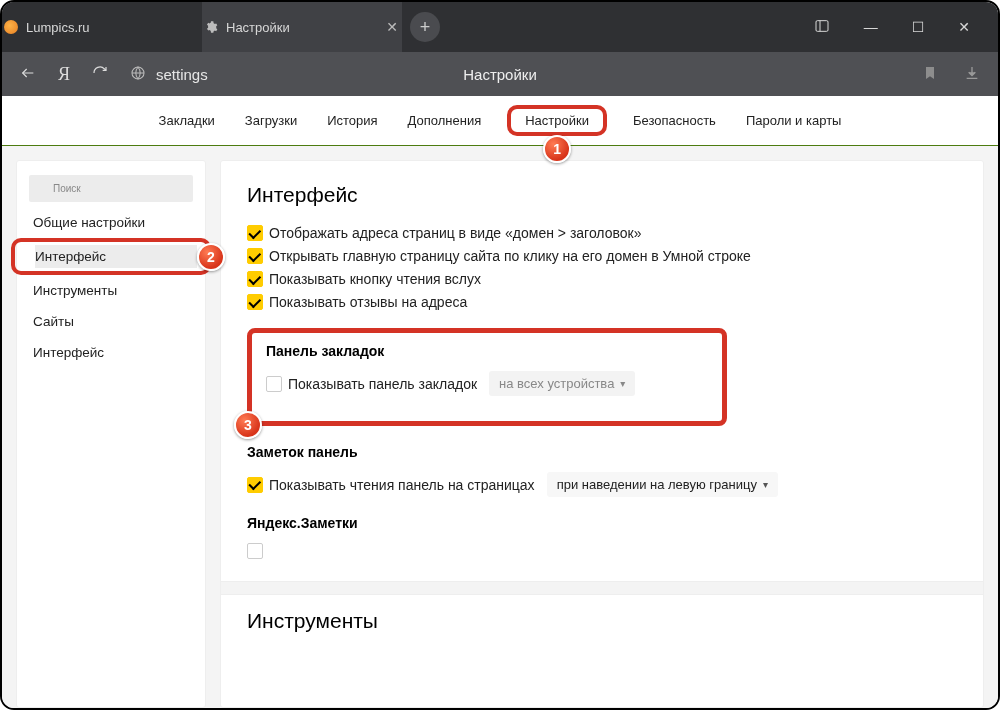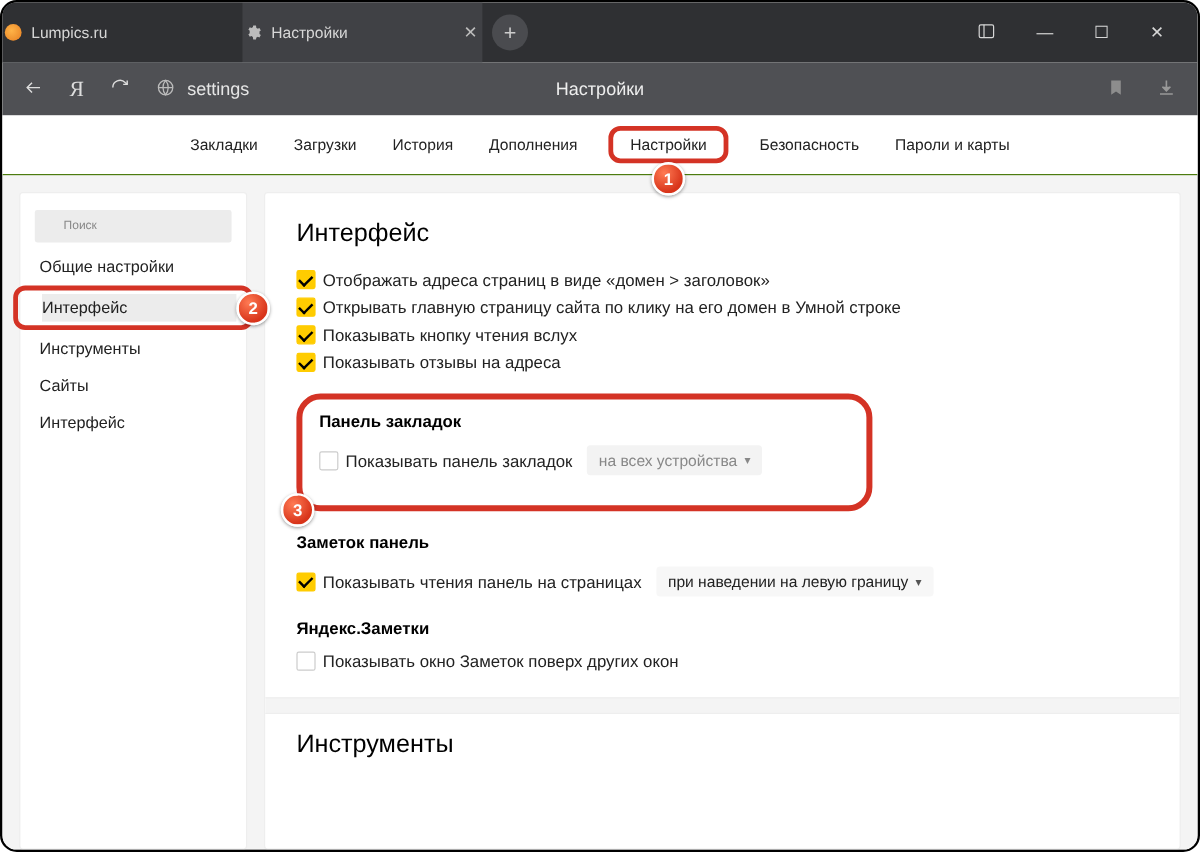--- a/index.html
+++ b/index.html
@@ -48,21 +48,21 @@
   .main { flex: 1; background: #fff; border: 1px solid #eee; border-radius: 3px; padding: 22px 26px; overflow: hidden; position: relative; }
   .main h2 { font-size: 21px; font-weight: 400; margin-bottom: 18px; }
   .main h4 { font-size: 14px; font-weight: 700; margin: 18px 0 12px; }
   .optrow { display: flex; align-items: center; gap: 6px; font-size: 14px; color: #222; margin: 7px 0; }
   .chk { width: 16px; height: 16px; border: 1px solid #ccc; border-radius: 2px; flex: 0 0 auto; display: flex; align-items: center; justify-content: center; cursor: pointer; }
   .chk.on { background: #ffcc00; border-color: #ffcc00; }
   .chk.on::after { content: ""; width: 9px; height: 5px; border-left: 2px solid #000; border-bottom: 2px solid #000; transform: rotate(-45deg) translateY(-1px); }
   .sel { background: #f3f3f3; color: #888; font-size: 13px; padding: 5px 10px; border-radius: 3px; margin-left: 6px; display: flex; align-items: center; gap: 6px; }
   .sel .caret { font-size: 10px; color: #888; }
 
-  .bookmarks-box { border: 5px solid #d43325; border-radius: 20px; padding: 10px 14px 18px 14px; margin-top: 18px; width: 480px; position: relative; }
+  .bookmarks-box { border: 5px solid #d43325; border-radius: 8px; padding: 10px 14px 18px 14px; margin-top: 18px; width: 480px; position: relative; }
   .bookmarks-box h4 { margin-top: 0; }
 
   .section-divider { height: 14px; background: #f4f4f4; margin: 22px -26px 0; border-top: 1px solid #eee; border-bottom: 1px solid #eee;}
   .main .next-h2 { font-size: 21px; font-weight: 400; margin-top: 14px; }
 
   
   .badge { position: absolute; width: 28px; height: 28px; border-radius: 50%; background: radial-gradient(circle at 35% 30%, #ff7b54, #d8341a 70%); border: 2px solid #fff; box-shadow: 0 1px 3px rgba(0,0,0,.4); color: #fff; font-weight: 700; font-size: 14px; display: flex; align-items: center; justify-content: center; z-index: 50; }
   .topnav .active-wrap .badge { left: 50%; transform: translateX(-50%); top: 26px; }
   .side .hl .badge { right: -18px; top: 50%; transform: translateY(-50%); }
   .bookmarks-box .badge { left: -18px; bottom: -18px; }
@@ -207,20 +207,19 @@
         <span>Показывать чтения панель на страницах</span>
         <span class="sel" style="color:#222;background:#f7f7f7;">
           <span>при наведении на левую границу</span>
           <span class="caret" style="color:#555">▾</span>
         </span>
       </div>
 
       <h4>Яндекс.Заметки</h4>
       <div class="optrow">
         <span class="chk"></span>
-        <span>Показывать окно Заметок поверх других окон</span>
       </div>
 
       <div class="section-divider"></div>
       <div class="next-h2">Инструменты</div>
     </div>
   </div>
 </div>
 
 </body></html>

